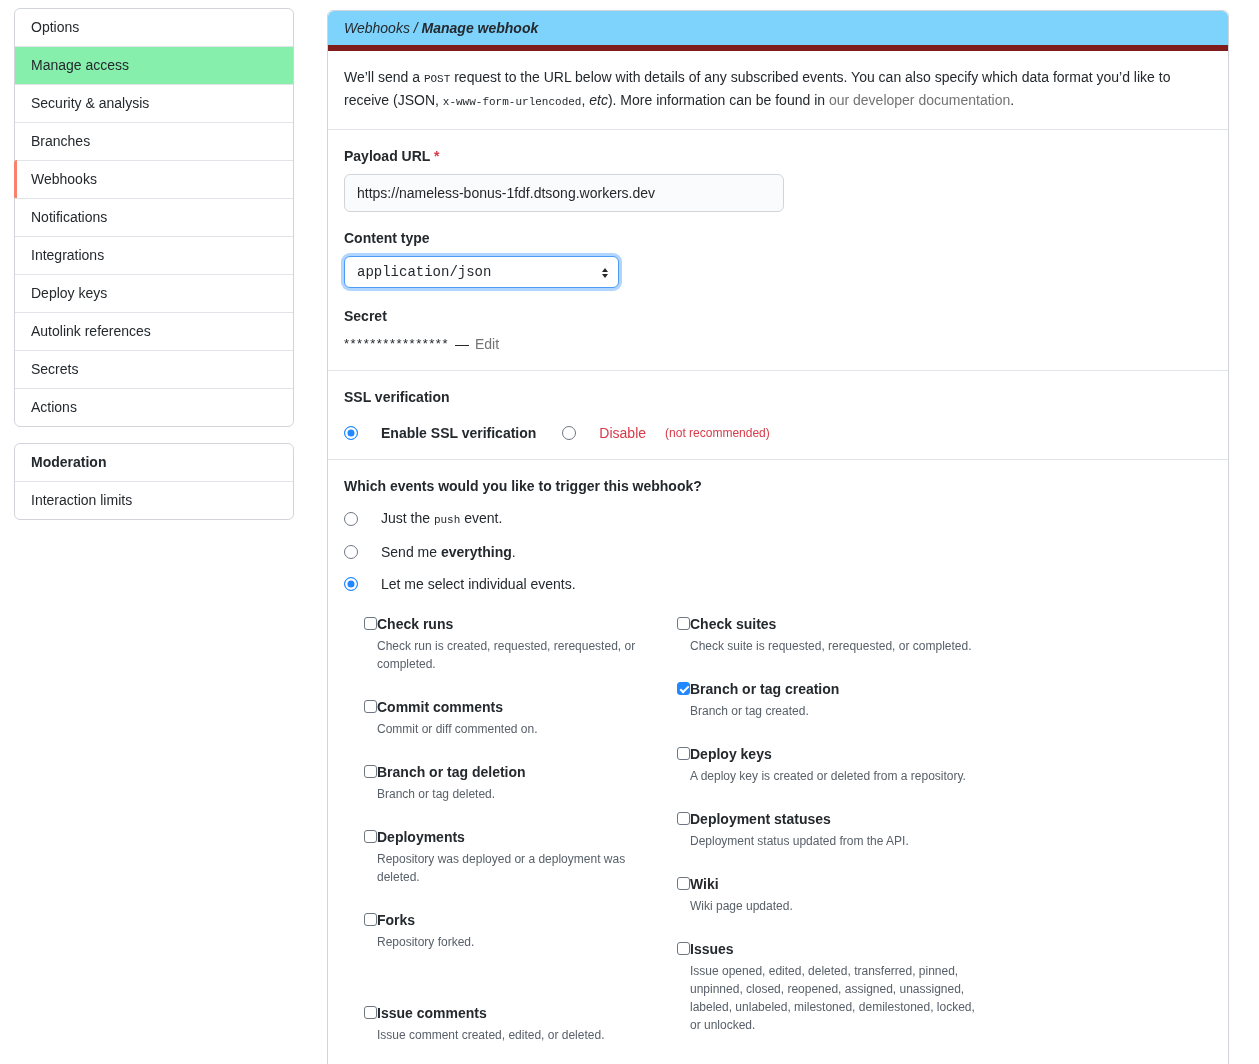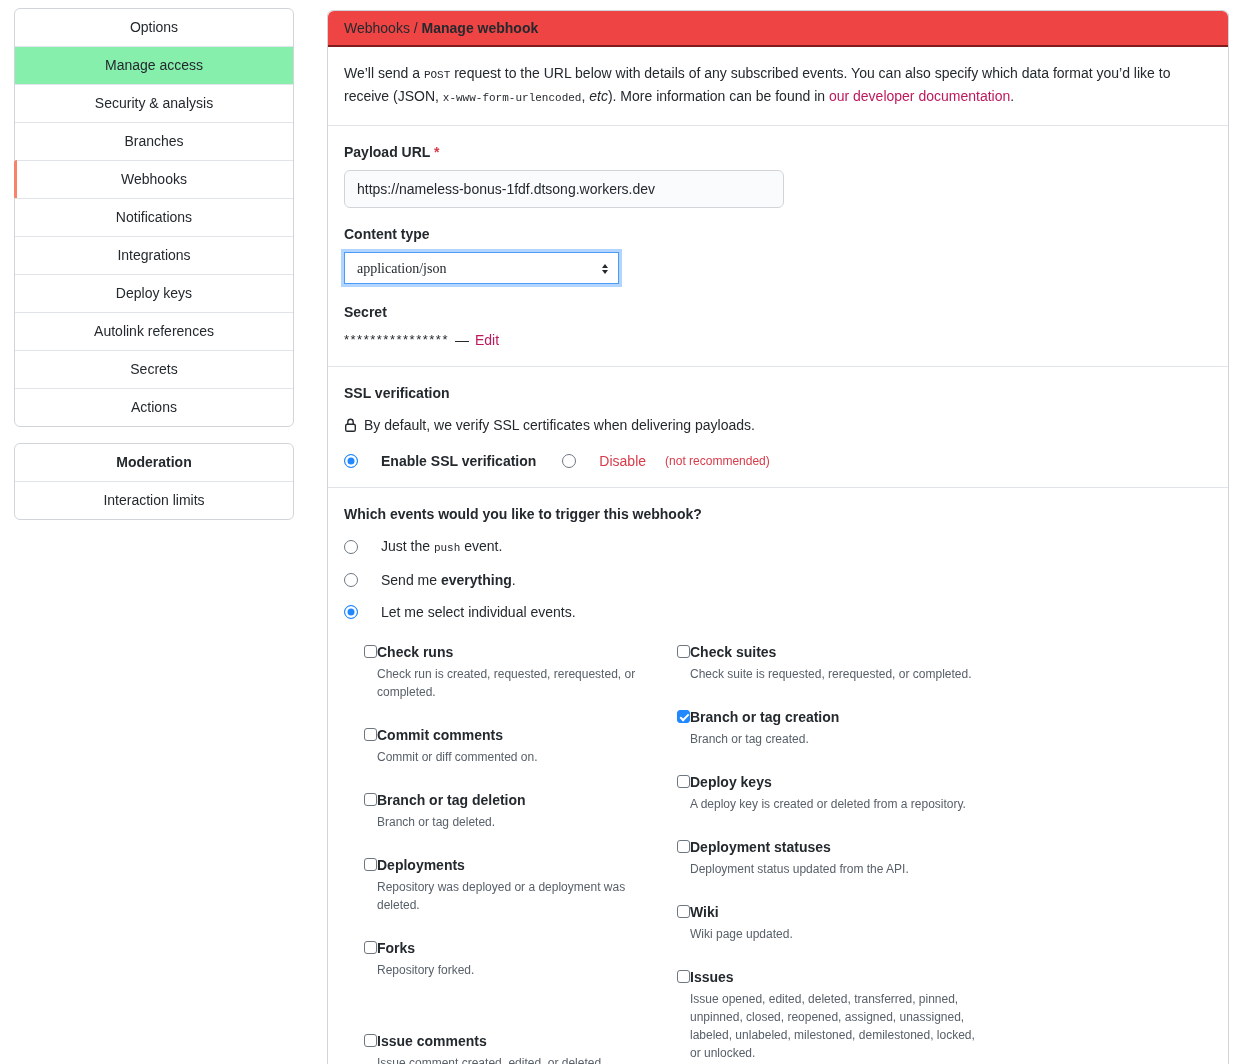--- a/index.html
+++ b/index.html
@@ -13,69 +13,69 @@
   }
   .layout { display: flex; align-items: flex-start; padding: 8px 30px 0 14px; }
 
   
   .sidebar { width: 280px; flex-shrink: 0; }
   .side-box { border: 1px solid #d1d5da; border-radius: 6px; background: #fff; }
   .side-box + .side-box { margin-top: 16px; }
   .side-item {
     display: block; position: relative;
     padding: 8px 16px; line-height: 21px;
-    border-top: 1px solid #e1e4e8; cursor: pointer; text-align: center;
+    border-top: 1px solid #e1e4e8; cursor: pointer;
   }
   .side-item:first-child { border-top: 0; border-radius: 6px 6px 0 0; }
   .side-item:last-child { border-radius: 0 0 6px 6px; }
   .side-item.hover { background: #86efac; }
   .side-item.active::before {
     content: ""; position: absolute; left: -1px; top: -1px; bottom: -1px;
     width: 3px; background: #f9826c; border-radius: 3px 0 0 3px;
   }
   .side-header { font-weight: 700; cursor: default; }
 
   
   .main {
     flex: 1; margin-left: 33px; margin-top: 2px;
     border: 1px solid #d1d5da; border-radius: 6px;
     background: #fff; padding-bottom: 60px;
   }
   .main-header {
-    background: #ef4444; border-bottom: 2px solid #7f1d1d;
-    border-radius: 6px 6px 0 0; padding: 7px 16px; line-height: 20px;
+    background: #7dd3fc; border-bottom: 6px solid #7f1d1d;
+    border-radius: 6px 6px 0 0; padding: 7px 16px; line-height: 20px; font-style: italic;
   }
   .crumb-link { color: #24292e; text-decoration: none; cursor: pointer; }
   .crumb-title { font-weight: 700; }
 
   .main-desc { padding: 16px; line-height: 21px; border-bottom: 1px solid #e1e4e8; }
   .mono { font-family: "Liberation Mono", "DejaVu Sans Mono", monospace; font-size: 11px; }
   .em { font-style: italic; }
-  a.link { color: #be185d; text-decoration: none; cursor: pointer; }
+  a.link { color: #737373; text-decoration: none; cursor: pointer; }
 
   .form { padding: 16px; }
   .field-label { font-weight: 600; line-height: 20px; margin-bottom: 8px; }
   .field-label.gap-top { margin-top: 16px; }
   .required { color: #d73a49; }
 
   .url-input {
     width: 440px; height: 32px; padding: 18px 12px;
     font-family: "Liberation Sans", "DejaVu Sans", sans-serif;
     font-size: 14px; color: #24292e;
     background: #fafbfc; border: 1px solid #d1d5da; border-radius: 6px;
     outline: none;
   }
 
   .select-wrap { position: relative; display: inline-block; margin-bottom: 2px; }
   .content-select {
     appearance: none; -webkit-appearance: none;
     width: 275px; height: 32px; padding: 5px 26px 5px 12px;
-    font-family: Liberation Serif, serif;
+    font-family: Liberation Mono, monospace;
     font-size: 14px; color: #24292e; background: #fff;
-    border: 1px solid #4d9bf5; border-radius: 0;
+    border: 1px solid #4d9bf5; border-radius: 6px;
     box-shadow: 0 0 0 3px rgba(33,136,255,0.35);
     outline: none; cursor: pointer;
   }
   .select-arrow { position: absolute; right: 9px; top: 10px; pointer-events: none; }
 
   .secret-line { display: flex; align-items: center; margin-top: 6px; line-height: 20px; }
   .secret-mask { font-size: 13px; letter-spacing: 1.5px; margin-right: 6px; }
   .secret-dash { margin-right: 6px; }
 
   .divider { border: 0; border-top: 1px solid #e1e4e8; margin: 16px -16px; }
@@ -175,29 +175,20 @@
       <div class="field-label gap-top">Secret</div>
       <div class="secret-line">
         <span class="secret-mask">****************</span>
         <span class="secret-dash">—</span>
         <a class="link">Edit</a>
       </div>
 
       <hr class="divider">
 
       <div class="section-heading">SSL verification</div>
-      <div class="lock-line">
-        <span class="lock-icon">
-          <svg width="13" height="15" viewBox="0 0 13 15" fill="none" stroke="#24292e" stroke-width="1.4">
-            <rect x="1.7" y="6.2" width="9.6" height="7.1" rx="1.6"></rect>
-            <path d="M3.8 6.2V4a2.7 2.7 0 015.4 0v2.2"></path>
-          </svg>
-        </span>
-        <span>By default, we verify SSL certificates when delivering payloads.</span>
-      </div>
       <div class="ssl-radios">
         <label class="radio-row">
           <span class="radio checked"></span>
           <span class="semibold">Enable SSL verification</span>
         </label>
         <label class="radio-row">
           <span class="radio"></span>
           <span class="danger">Disable</span>
           <span class="danger-note" style="margin-left:-4px;">(not recommended)</span>
         </label>

